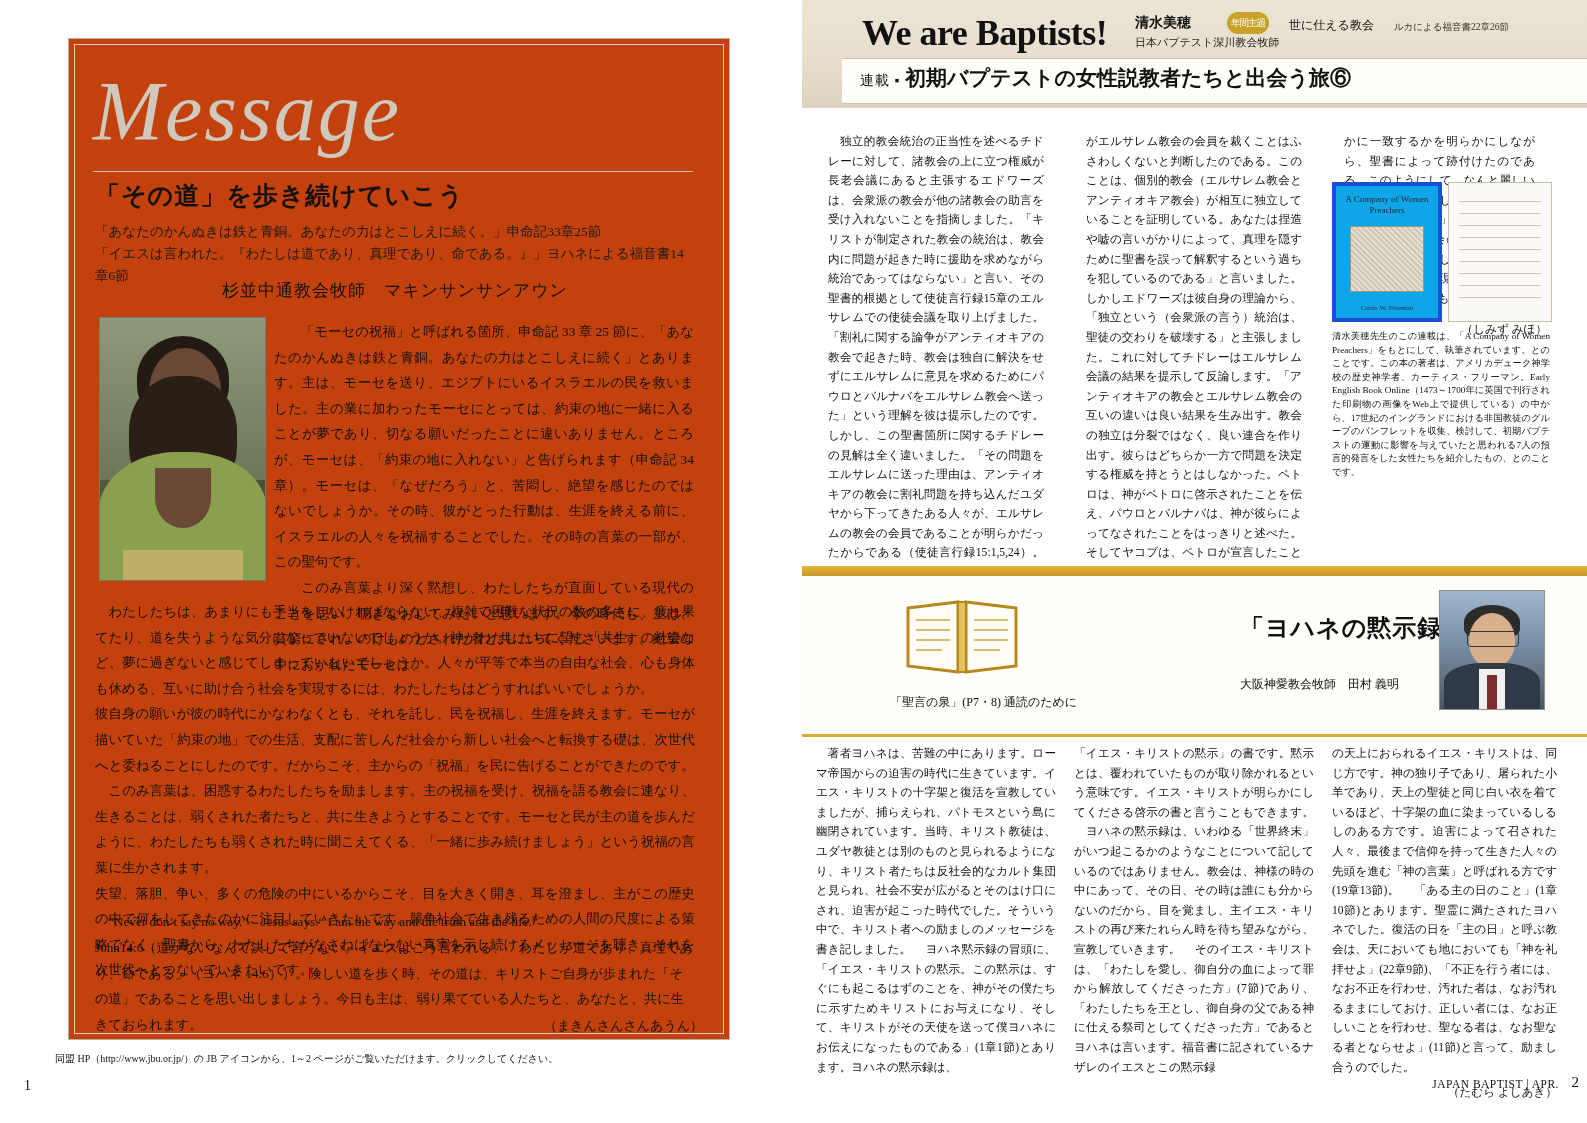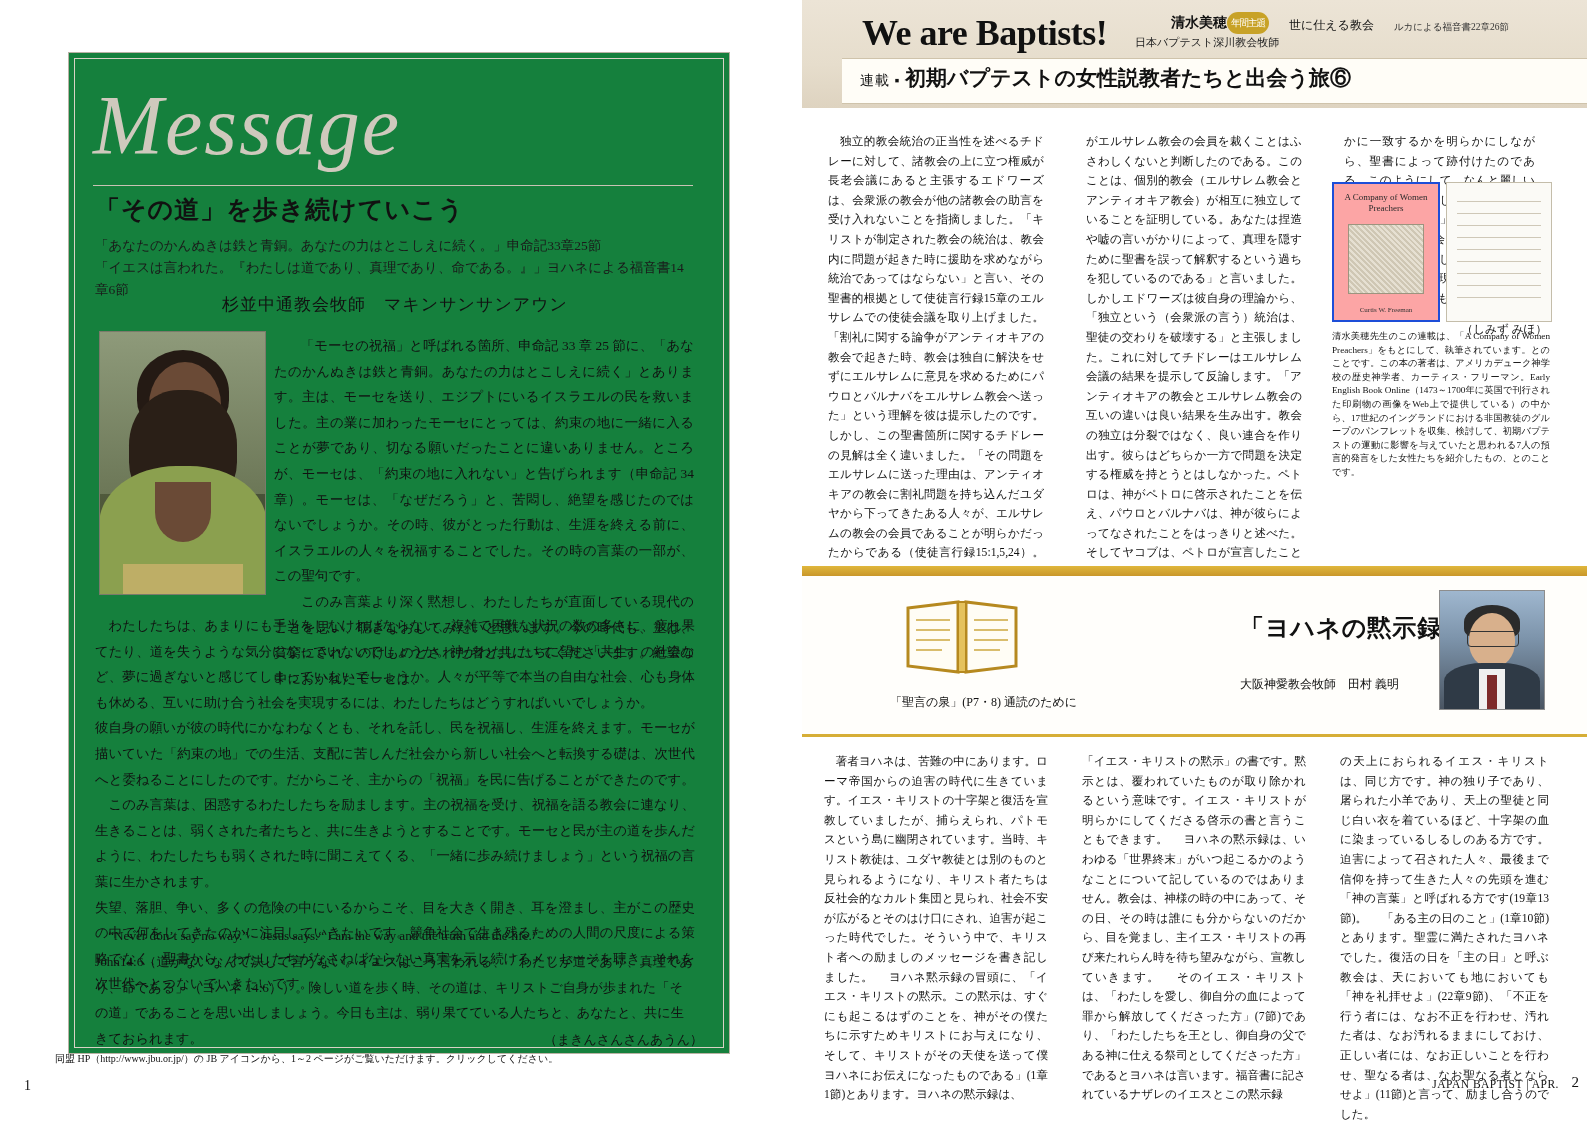--- a/index.html
+++ b/index.html
@@ -9,23 +9,23 @@
     font-family:"Liberation Serif","DejaVu Serif",serif;
     color:#111;
     position:relative;
     overflow:hidden;
   }
   .page{position:absolute;inset:0;}
 
   
   .left-page{position:absolute;left:0;top:0;width:762px;height:1123px;background:#fff;}
   .left-frame{
-    position:absolute;left:68px;top:52px;width:660px;height:1000px;
+    position:absolute;left:68px;top:38px;width:660px;height:1000px;
     border:1px solid #b9b2a4;
-    background:#15803d;
+    background:#c2410c;
   }
   .left-frame:before{
     content:"";position:absolute;left:5px;top:5px;right:5px;bottom:5px;
     border:1px solid #d8d2c5;
   }
   .msg-word{
     position:absolute;left:24px;top:18px;width:600px;height:110px;
     font-family:"Liberation Serif","DejaVu Serif",serif;
     font-style:italic;
     font-size:84px;
@@ -99,21 +99,21 @@
   .right-page{position:absolute;left:762px;top:0;width:825px;height:1123px;background:#fff;}
 
   .masthead{
     position:absolute;left:40px;top:0;width:785px;height:108px;
     background:linear-gradient(180deg,#ece4d6 0%,#e6ddcc 60%,#ded3c0 100%);
   }
   .mast-title{
     position:absolute;left:60px;top:12px;font-size:36px;font-weight:bold;
     font-family:"Liberation Serif",serif;letter-spacing:-.5px;color:#111;
   }
-  .mast-author{position:absolute;left:333px;top:14px;font-size:14px;font-weight:bold;margin-left:36px;}
+  .mast-author{position:absolute;left:333px;top:14px;font-size:14px;font-weight:bold;}
   .mast-author-sub{position:absolute;left:333px;top:35px;font-size:11px;color:#222;}
   .mast-badge{
     position:absolute;right:78px;top:12px;height:22px;display:flex;align-items:flex-end;gap:20px;
   }
   .badge-circle{
     width:42px;height:22px;border-radius:11px;background:#c8a227;color:#fff;
     font-size:9.5px;display:flex;align-items:center;justify-content:center;letter-spacing:-1px;
   }
   .badge-text{font-size:12px;color:#111;}
   .badge-ref{font-size:9.5px;color:#333;}
@@ -132,21 +132,21 @@
   .rcol.c1{left:14px;}
   .rcol.c2{left:272px;}
   .rcol.c3{left:530px;}
   .sig-r{display:block;text-align:right;margin-top:6px;}
 
   .bookimgs{
     position:absolute;left:570px;top:182px;width:220px;height:140px;
     display:flex;gap:6px;
   }
   .bookcover{
-    flex:1;background:#fca5a5;border:2px solid #1d4ed8;position:relative;overflow:hidden;
+    flex:1;background:#0ea5e9;border:4px solid #1d4ed8;position:relative;overflow:hidden;
   }
   .bookcover .bt{
     position:absolute;left:6px;right:6px;top:8px;text-align:center;
     font-size:9px;font-family:"Liberation Serif",serif;color:#2a2a2a;line-height:11px;
   }
   .bookcover .eng{
     position:absolute;left:14px;right:14px;top:40px;bottom:26px;
     background:repeating-linear-gradient(45deg,#cfc7b4 0 2px,#e6e0d2 2px 4px);
     border:1px solid #9c947f;
   }
@@ -210,21 +210,21 @@
   }
   .headshot .sh{
     position:absolute;left:50%;bottom:0;width:26px;height:40px;margin-left:-13px;background:#f0f0f0;
   }
   .headshot .tie{
     position:absolute;left:50%;bottom:0;width:10px;height:34px;margin-left:-5px;background:#7d2b2b;
   }
 
   .bcols{position:absolute;left:40px;top:744px;width:785px;}
   .bcol{position:absolute;top:0;width:240px;font-size:11.6px;line-height:19.6px;text-align:justify;}
-  .bcol p{margin:8px;}
+  .bcol p{margin:0;}
   .bcol.c1{left:14px;}
   .bcol.c2{left:272px;}
   .bcol.c3{left:530px;}
 
   .foot-right{
     position:absolute;right:28px;top:1078px;font-size:11.5px;letter-spacing:.5px;color:#111;
   }
   .pg-right{position:absolute;right:8px;top:1074px;font-size:15px;}
   .smallcaps{font-variant:small-caps;}
 </style>

